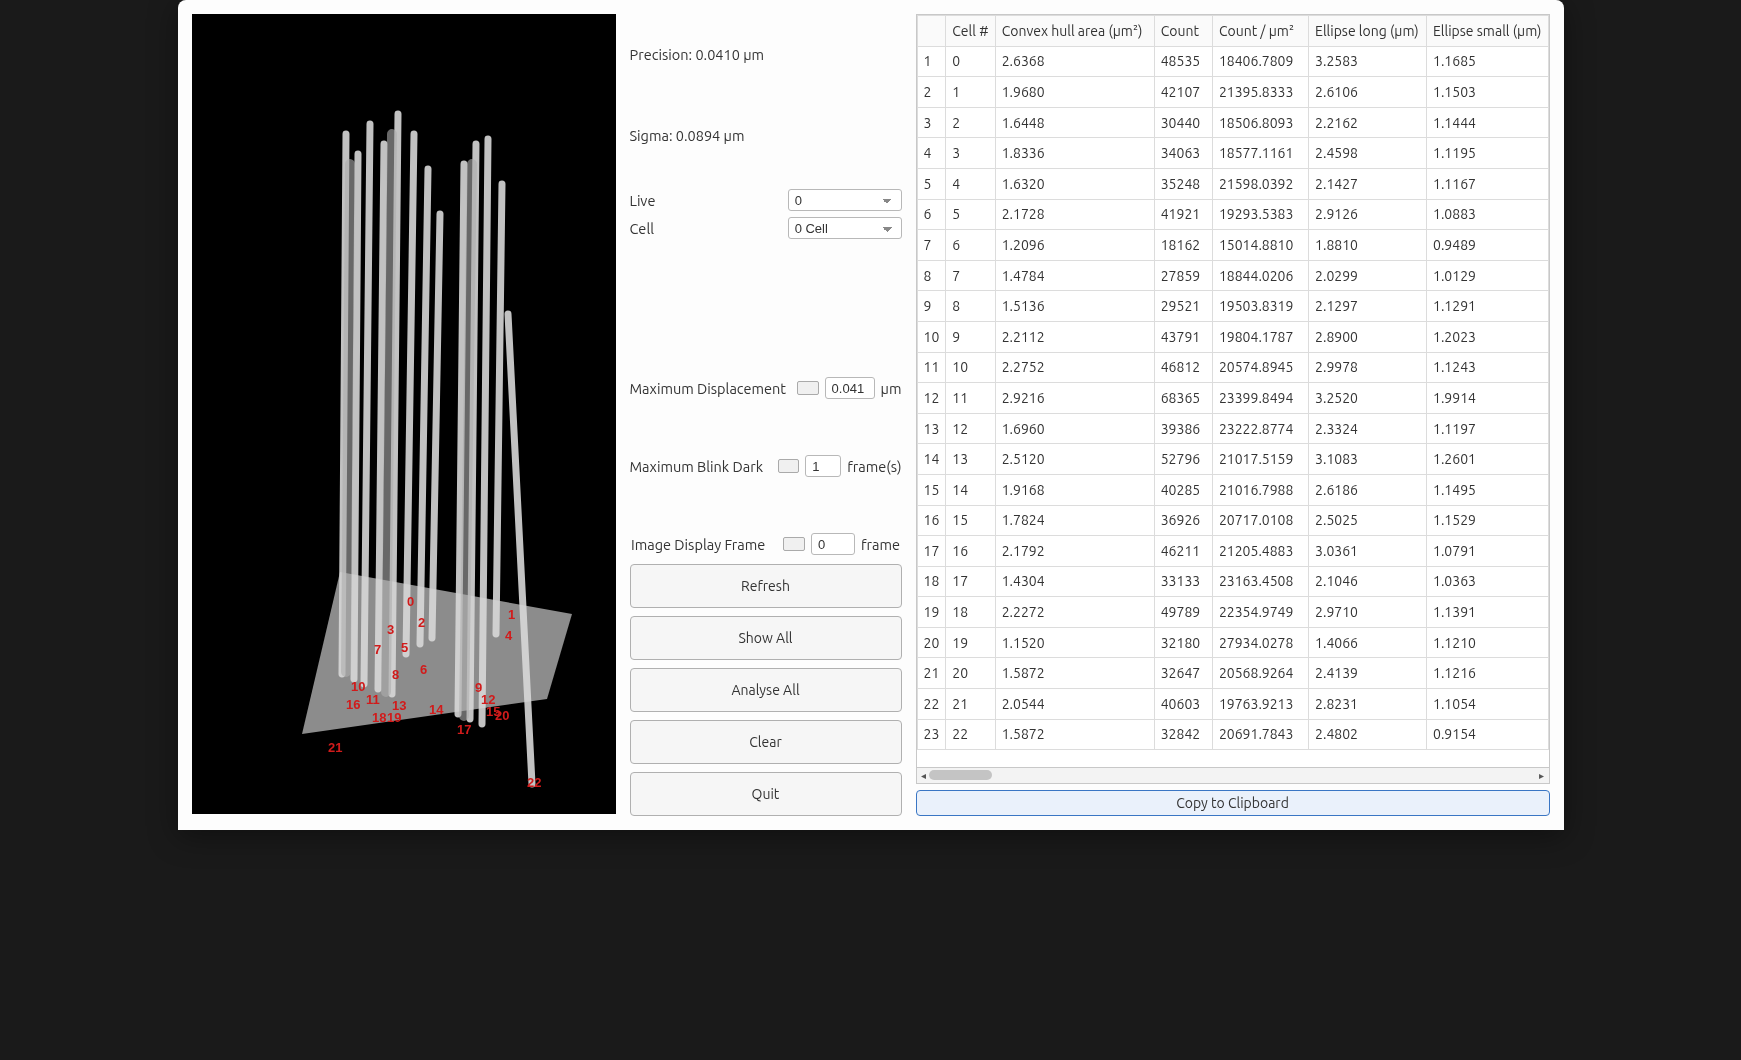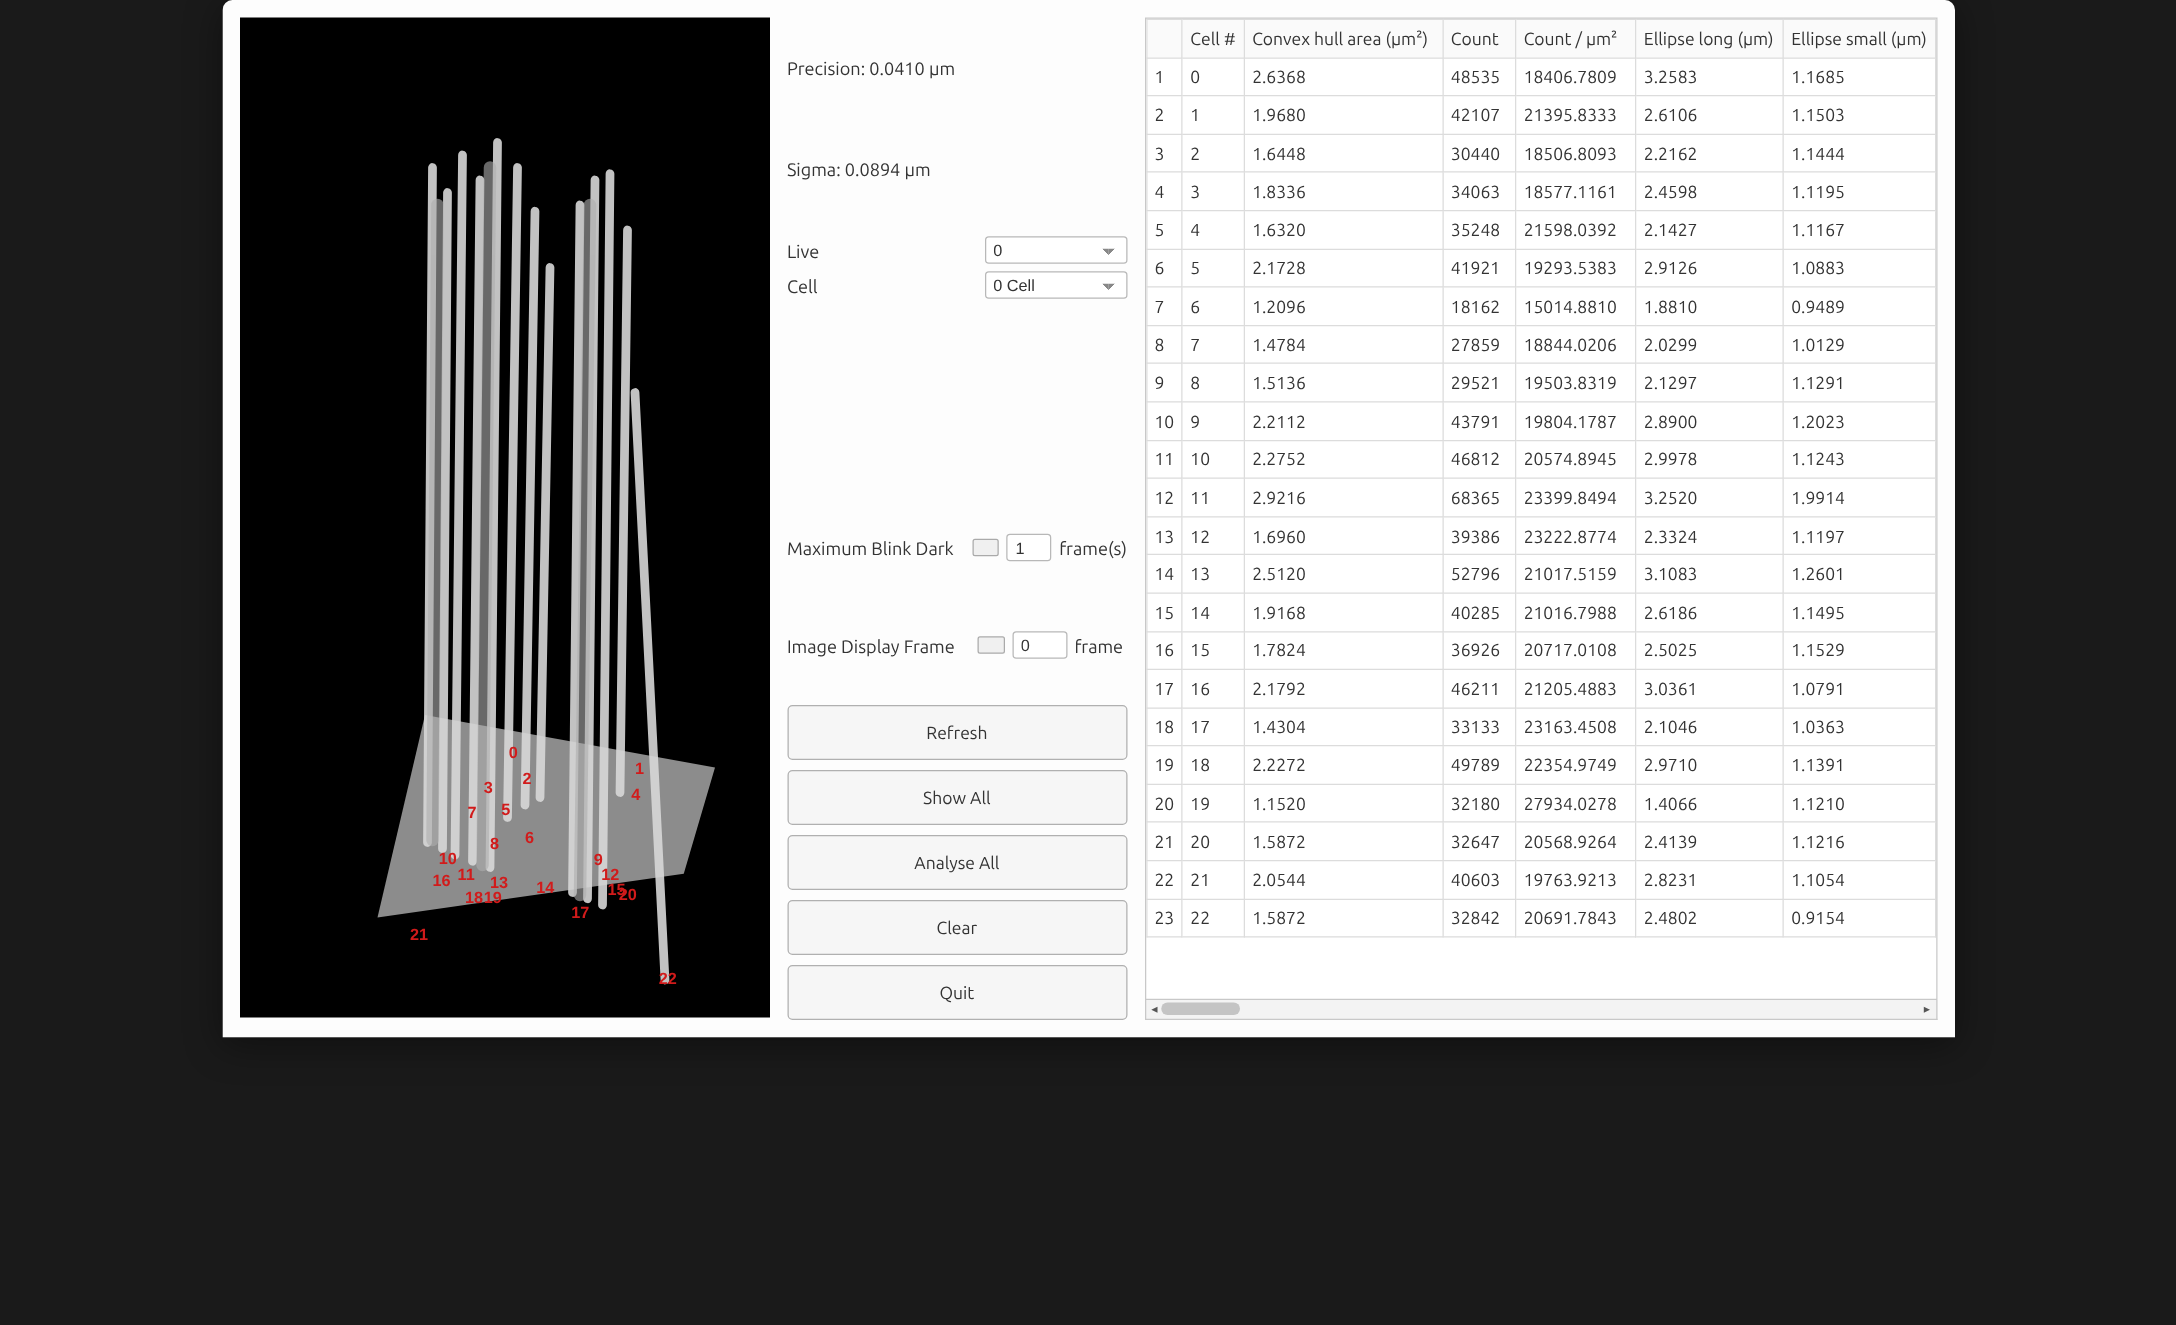--- a/index.html
+++ b/index.html
@@ -52,21 +52,21 @@
 
   
   .controls {
     width: 272px;
     display: flex;
     flex-direction: column;
     font-size: 14.5px;
     color:#333;
     flex-shrink:0;
   }
-  .ctrl-row { display:flex; align-items:center; gap:6px; min-height:28px; }
+  .ctrl-row { display:flex; align-items:center; gap:6px; min-height:28px;justify-content:center; }
   .ctrl-label { width: 156px; }
   .ctrl-label-small { width: 110px; }
 
   select, input[type="text"] {
     border: 1px solid #b8b8b8;
     border-radius: 3px;
     padding: 2px 6px;
     height: 22px;
     font-size: 13px;
     background: #fff;
@@ -232,20 +232,26 @@
         <select style="width:116px">
           <option>0 Cell</option>
         </select>
       </div>
 
       <div class="spacer-m"></div>
 
       <div class="spacer-l"></div>
 
       <div class="spacer-l"></div>
+      <div class="ctrl-row">
+        <span style="width:162px">Maximum Displacement</span>
+        <span class="slider-box"></span>
+        <input type="text" style="width: 50px;" value="0.041">
+        <span>µm</span>
+      </div>
 
       <div class="spacer-l"></div>
       <div class="ctrl-row">
         <span style="width:146px">Maximum Blink Dark</span>
         <span class="slider-box"></span>
         <input type="text" style="width: 36px;" value="1">
         <span>frame(s)</span>
       </div>
 
       <div class="spacer-l"></div>
@@ -500,16 +506,17 @@
                 <td>0.9154</td>
               </tr>
             </tbody>
         </table>
       </div>
       <div class="hscroll">
         <div class="arr l">◂</div>
         <div class="thumb"></div>
         <div class="arr r">▸</div>
       </div>
+      <div class="copybtn">Copy to Clipboard</div>
     </div>
 
   </div>
 </div>
 
 </body></html>

